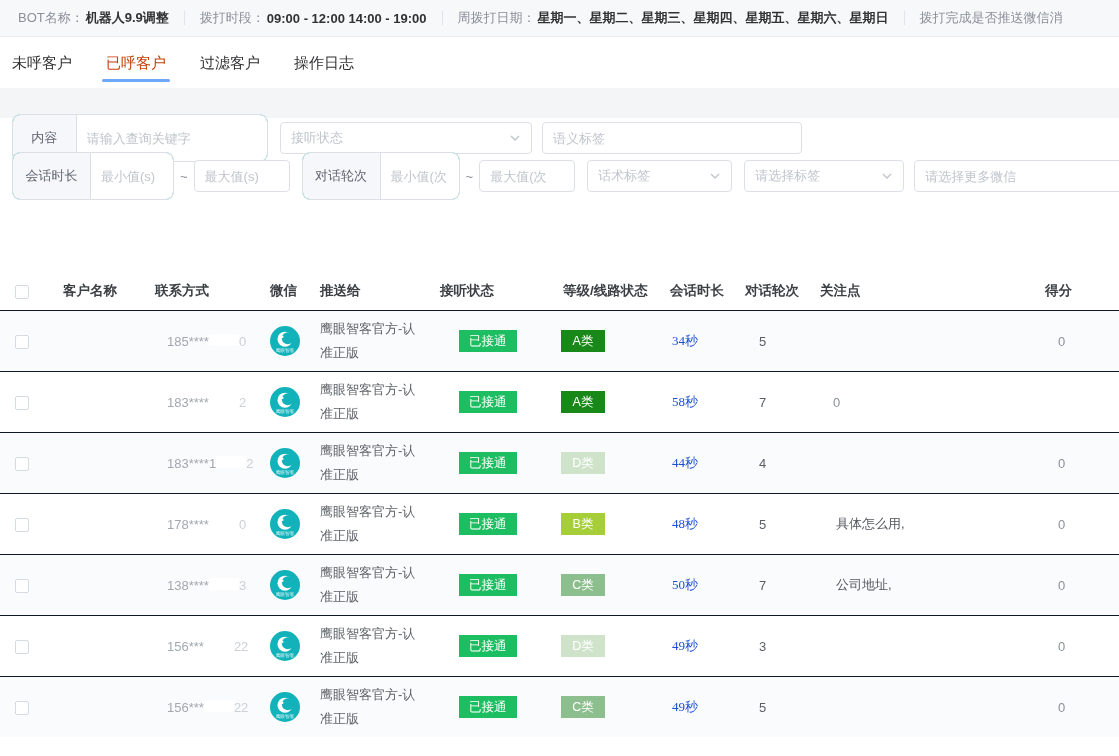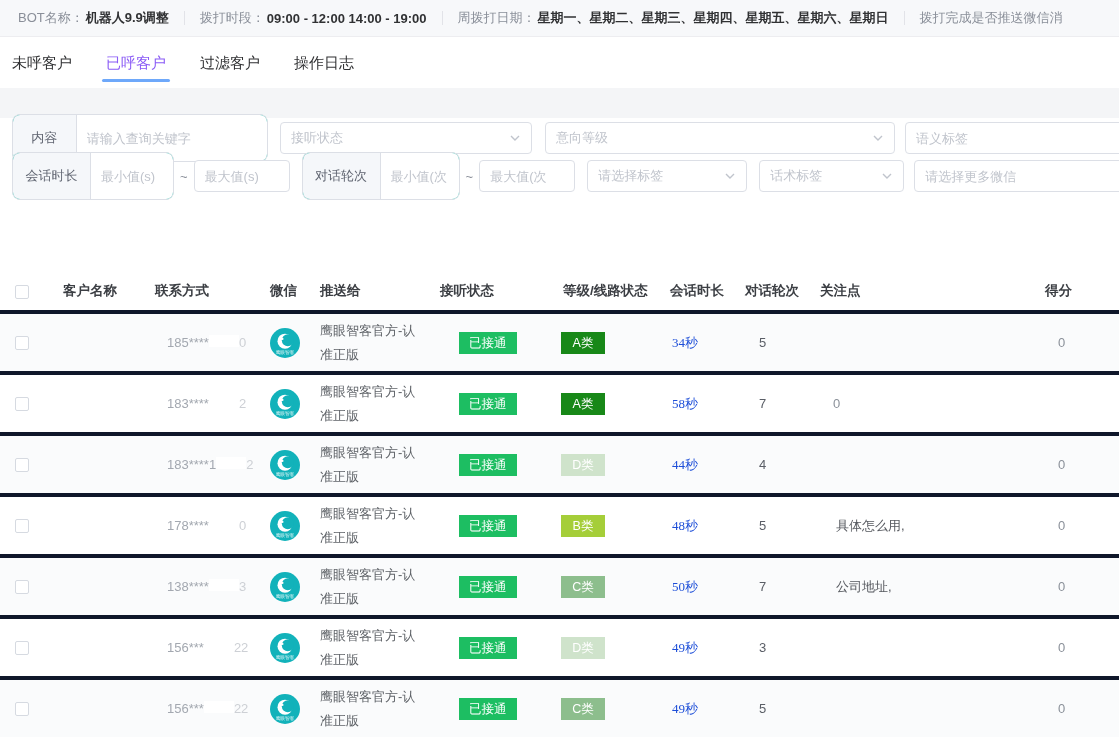--- a/index.html
+++ b/index.html
@@ -11,21 +11,21 @@
     display:flex; align-items:center; padding-left:18px; white-space:nowrap;
     font-size:13px; overflow:hidden; }
   .tb-label { color:#8a8f99; }
   .tb-value { color:#303133; font-weight:600; margin-left:2px; }
   .tb-divider { width:1px; height:14px; background:#e2e3e8; margin:0 15px; flex:0 0 auto; }
 
   
   .tabs { height:51px; display:flex; align-items:center; padding-left:8px; background:#fff;font-family:Liberation Mono, monospace; }
   .tab { font-size:15px; color:#303133; margin-right:26px; padding:14px 4px 13px 4px;
     position:relative; cursor:pointer; }
-  .tab.active { color:#8b5cf6; }
+  .tab.active { color:#c2410c; }
   .tab.active::after { content:""; position:absolute; left:0; right:0; bottom:4px;
     height:3px; border-radius:2px; background:#6ea8fa; }
 
   .gray-band { height:30px; background:#f4f5f7; }
 
   
   .filters { padding:4px 0 0 12px; }
   .f-row { display:flex; align-items:center; margin-top:0; height:32px; }
   .f-row + .f-row { margin-top:6px; }
   .grp { display:flex; height:48px; border:1px solid #dcdfe6; border-radius:8px;
@@ -41,21 +41,21 @@
   .sel { height:32px; border:1px solid #dcdfe6; border-radius:4px; background:#fff;
     display:flex; align-items:center; justify-content:space-between; padding:0 10px;
     font-size:13px; color:#c0c4cc; flex:0 0 auto; cursor:pointer; }
   .tilde { color:#8a8f99; font-size:13px; margin:0 6px; }
   .ml12 { margin-left:12px; } .ml13 { margin-left:13px; } .ml10 { margin-left:10px; }
 
   
   .table { margin-top:80px; font-size:13px; }
   .tr, .thead { display:flex; align-items:center; }
   .thead { height:38px; font-weight:bold; color:#3c3f44; font-size:13.5px; }
-  .tr { height:61px; border-top:4px solid #0f172a; }
+  .tr { height:61px; border-top:1px solid #0f172a; }
   .tr:nth-child(even) { background:#fafbfc; }
   .th, .td { padding-left:10px; flex:0 0 auto; overflow:hidden; }
   .c-check{width:55px} .c-name{width:90px} .c-phone{width:115px} .c-wechat{width:50px}
   .c-push{width:120px} .c-answer{width:123px} .c-grade{width:107px} .c-duration{width:75px}
   .c-rounds{width:75px} .c-focus{width:225px} .c-score{width:84px}
   .th.c-check, .td.c-check { padding-left:15px; }
   .th.c-name { padding-left:8px; }
   .td.c-phone { padding-left:22px; color:#a3a8b0; }
   .td.c-answer { padding-left:29px; }
   .td.c-grade { padding-left:8px; }
@@ -104,50 +104,44 @@
     <div class="grp" style="width:256px">
       <span class="grp-label" style="width:64px">内容</span>
       <input style="width: 192px;" placeholder="请输入查询关键字">
     </div>
     <div class="sel ml12" style="width:252px">
       <span>接听状态</span>
       <svg width="12" height="12" viewBox="0 0 12 12">
           <polyline points="2,4 6,8 10,4" fill="none" stroke="#c0c4cc" stroke-width="1.4"></polyline>
         </svg>
     </div>
-    <div class="sel ml13" style="width:350px">
-      <span>意向等级</span>
-      <svg width="12" height="12" viewBox="0 0 12 12">
-          <polyline points="2,4 6,8 10,4" fill="none" stroke="#c0c4cc" stroke-width="1.4"></polyline>
-        </svg>
-    </div>
     <input class="txt-input ml10" style="width: 260px;" placeholder="语义标签">
   </div>
 
   <div class="f-row">
     <div class="grp" style="width:162px">
       <span class="grp-label" style="width:78px">会话时长</span>
       <input style="width: 82px;" placeholder="最小值(s)">
     </div>
     <span class="tilde">~</span>
     <input class="txt-input" style="width: 96px;" placeholder="最大值(s)">
     <div class="grp ml12" style="width:158px">
       <span class="grp-label" style="width:78px">对话轮次</span>
       <input style="width: 78px;" placeholder="最小值(次">
     </div>
     <span class="tilde">~</span>
     <input class="txt-input" style="width: 96px;" placeholder="最大值(次">
+    <div class="sel ml12" style="width:145px">
+      <span>话术标签</span>
+      <svg width="12" height="12" viewBox="0 0 12 12">
+          <polyline points="2,4 6,8 10,4" fill="none" stroke="#c0c4cc" stroke-width="1.4"></polyline>
+        </svg>
+    </div>
     <div class="sel ml12" style="width:160px">
       <span>请选择标签</span>
-      <svg width="12" height="12" viewBox="0 0 12 12">
-          <polyline points="2,4 6,8 10,4" fill="none" stroke="#c0c4cc" stroke-width="1.4"></polyline>
-        </svg>
-    </div>
-    <div class="sel ml12" style="width:145px">
-      <span>话术标签</span>
       <svg width="12" height="12" viewBox="0 0 12 12">
           <polyline points="2,4 6,8 10,4" fill="none" stroke="#c0c4cc" stroke-width="1.4"></polyline>
         </svg>
     </div>
     <input class="txt-input ml10" style="width: 250px;" placeholder="请选择更多微信">
   </div>
 </section>
 
 <section class="table">
   <div class="thead">

